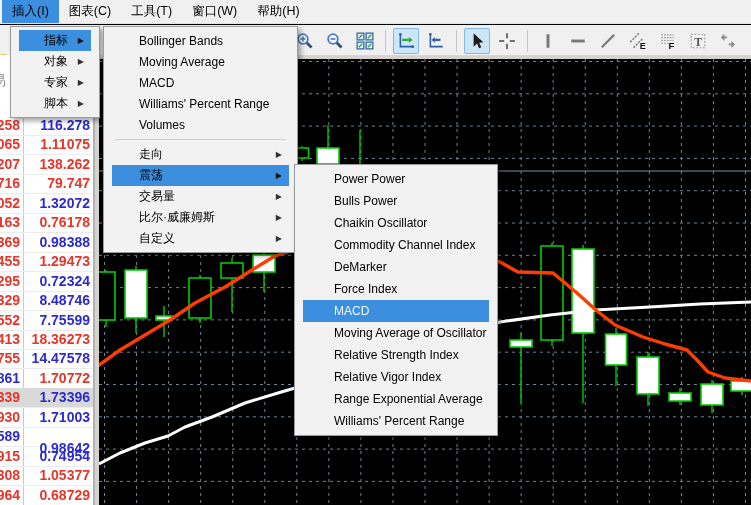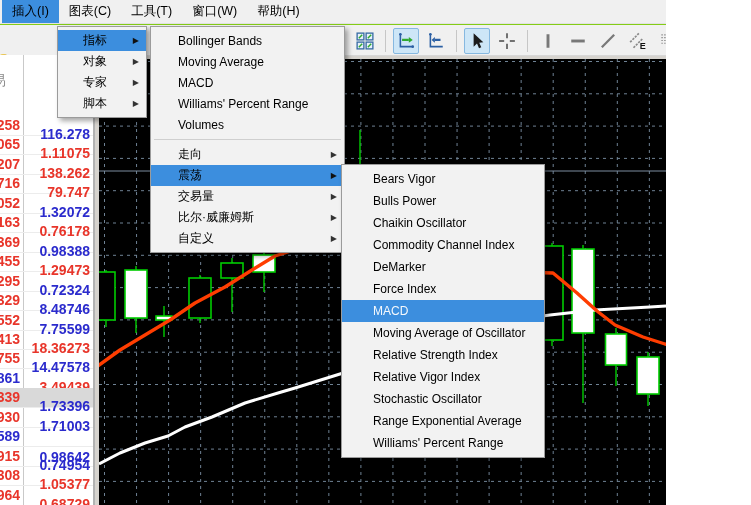--- a/index.html
+++ b/index.html
@@ -1,18 +1,18 @@
 <!DOCTYPE html>
 <html><head>
 <meta charset="utf-8">
 <style>
   * { margin:0; padding:0; box-sizing:border-box; }
   html,body { background:#fff; }
   body { font-family:"Liberation Sans","DejaVu Sans",sans-serif; }
-  #app { position:relative; width:666px; height:505px; background:#84cc16; overflow:hidden; }
+  #app { position:relative; width:751px; height:505px; background:#000000; overflow:hidden; }
 
   
   .menubar { position:absolute; left:0; top:0; width:751px; height:24px; background:#f0f0f0;
              border-bottom:1px solid #e2e2e2; display:flex; align-items:stretch; padding-left:2px; z-index:3; }
   .mb-item { display:flex; align-items:center; padding:0 10px; font-size:12.5px; color:#000; cursor:default; }
   .mb-item.active { background:#3c8ede; }
 
   
   .toolbar { position:absolute; left:0; top:25px; width:751px; height:31px; background:#f0f0f0;
              border-bottom:1px solid #d7d7d7; z-index:1; }
@@ -26,33 +26,33 @@
                background:linear-gradient(135deg,#f2d469,#c9981c 60%,#8f6a08); z-index:1; }
 
   
   .marketwatch { position:absolute; left:0; top:55px; width:95px; height:450px; background:#ffffff;
                  border-right:2px solid #b2b2b2; z-index:1; overflow:hidden; }
   .mw-divider { position:absolute; left:23px; top:0; width:1px; height:450px; background:#c9c9c9; }
   .mw-row { position:absolute; left:0; width:93px; height:20px; border-bottom:1px solid #ececec;
             font-size:14px; font-weight:bold; }
   .mw-row.sel { background:#d9d9d9; }
   .mw-bid { position:absolute; right:73px; top:1px; white-space:nowrap; }
-  .mw-ask { position:absolute; right:3px; top:10px; white-space:nowrap; }
+  .mw-ask { position:absolute; right:3px; top:1px; white-space:nowrap; }
   .mw-clip-symbol { position:absolute; left:0; top:17px; width:9px; height:20px; overflow:hidden;
                     color:#8a8a8a; font-size:14px; }
   .mw-clip-symbol span { margin-left:-8px; display:inline-block; }
 
   
   .chartwin { position:absolute; left:95px; top:55px; width:656px; height:450px;
               border-left:4px solid #d6d3ce; border-top:4px solid #d6d3ce; background:#000; z-index:0; }
   .chartwin svg { display:block; }
 
   
   .menu { position:absolute; background:#f2f2f2; border:1px solid #9b9b9b; z-index:10;
-          box-shadow:3px 3px 5px rgba(0,0,0,0.35); padding:3px 0;margin-left:47px; }
+          box-shadow:3px 3px 5px rgba(0,0,0,0.35); padding:3px 8px; }
   .menu-item { position:relative; display:flex; align-items:center; font-size:12px; color:#000; cursor:default; }
   .menu-item.active { background:#3c8ede; }
   .menu-item.light { color:#f4f8fc; }
   .mi-label { white-space:nowrap; }
   .mi-arrow { position:absolute; right:7px; font-size:8px; color:#333; }
   .menu-item.active .mi-arrow { color:#111; }
   .menu-sep { height:9px; position:relative; }
   .menu-sep::after { content:""; position:absolute; left:3px; right:3px; top:4px; height:1px; background:#cfcfcf; }
 </style>
 </head>
@@ -267,21 +267,21 @@
       <div class="mw-row" style="top: 274.95px;">
         <span class="mw-bid" style="color: rgb(232, 53, 42);">5413</span>
         <span class="mw-ask" style="color: rgb(232, 53, 42);">18.36273</span>
       </div>
       <div class="mw-row" style="top: 294.4px;">
         <span class="mw-bid" style="color: rgb(232, 53, 42);">5755</span>
         <span class="mw-ask" style="color: rgb(43, 43, 205);">14.47578</span>
       </div>
       <div class="mw-row" style="top: 313.85px;">
         <span class="mw-bid" style="color: rgb(43, 43, 205);">9861</span>
-        <span class="mw-ask" style="color: rgb(232, 53, 42);">3.49439</span>
+        <span class="mw-ask" style="color: rgb(232, 53, 42);">1.70772</span>
       </div>
       <div class="mw-row sel" style="top: 333.3px;">
         <span class="mw-bid" style="color: rgb(232, 53, 42);">8339</span>
         <span class="mw-ask" style="color: rgb(43, 43, 205);">1.73396</span>
       </div>
       <div class="mw-row" style="top: 352.75px;">
         <span class="mw-bid" style="color: rgb(232, 53, 42);">0930</span>
         <span class="mw-ask" style="color: rgb(43, 43, 205);">1.71003</span>
       </div>
       <div class="mw-row" style="top: 372.2px;">
@@ -435,21 +435,21 @@
         <span class="mi-label" style="padding-left: 27px;">比尔·威廉姆斯</span>
         <span class="mi-arrow">▶</span>
       </div>
       <div class="menu-item" style="height: 21px;">
         <span class="mi-label" style="padding-left: 27px;">自定义</span>
         <span class="mi-arrow">▶</span>
       </div>
     </div>
     <div class="menu" style="left: 294px; top: 164px; width: 204px;">
       <div class="menu-item" style="height: 22px;">
-        <span class="mi-label" style="padding-left: 31px;">Bears Vigor</span>
+        <span class="mi-label" style="padding-left: 31px;">Power Power</span>
       </div>
       <div class="menu-item" style="height: 22px;">
         <span class="mi-label" style="padding-left: 31px;">Bulls Power</span>
       </div>
       <div class="menu-item" style="height: 22px;">
         <span class="mi-label" style="padding-left: 31px;">Chaikin Oscillator</span>
       </div>
       <div class="menu-item" style="height: 22px;">
         <span class="mi-label" style="padding-left: 31px;">Commodity Channel Index</span>
       </div>
@@ -465,22 +465,19 @@
       <div class="menu-item" style="height: 22px;">
         <span class="mi-label" style="padding-left: 31px;">Moving Average of Oscillator</span>
       </div>
       <div class="menu-item" style="height: 22px;">
         <span class="mi-label" style="padding-left: 31px;">Relative Strength Index</span>
       </div>
       <div class="menu-item" style="height: 22px;">
         <span class="mi-label" style="padding-left: 31px;">Relative Vigor Index</span>
       </div>
       <div class="menu-item" style="height: 22px;">
-        <span class="mi-label" style="padding-left: 31px;">Stochastic Oscillator</span>
-      </div>
-      <div class="menu-item" style="height: 22px;">
         <span class="mi-label" style="padding-left: 31px;">Range Exponential Average</span>
       </div>
       <div class="menu-item" style="height: 22px;">
         <span class="mi-label" style="padding-left: 31px;">Williams' Percent Range</span>
       </div>
     </div>
   </div>
 
 </body></html>

